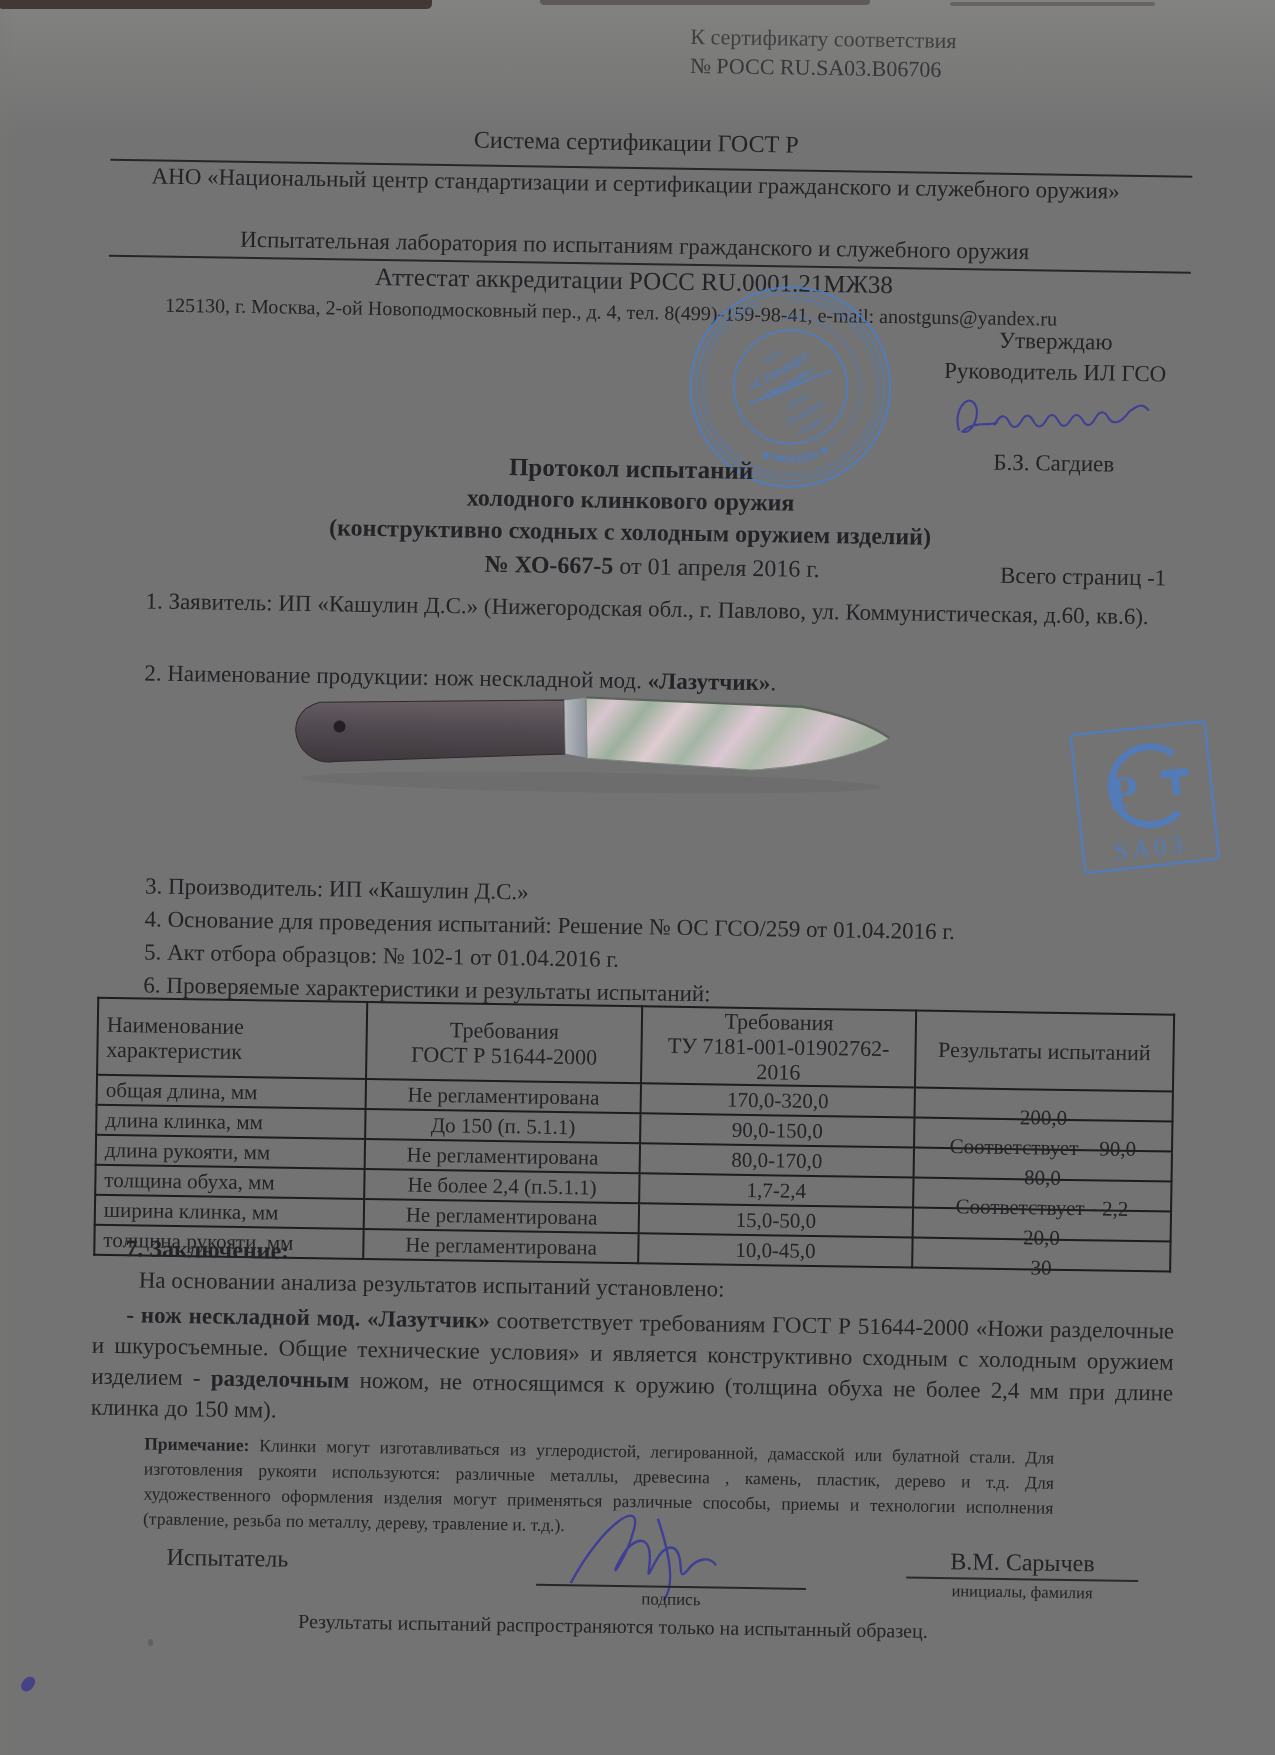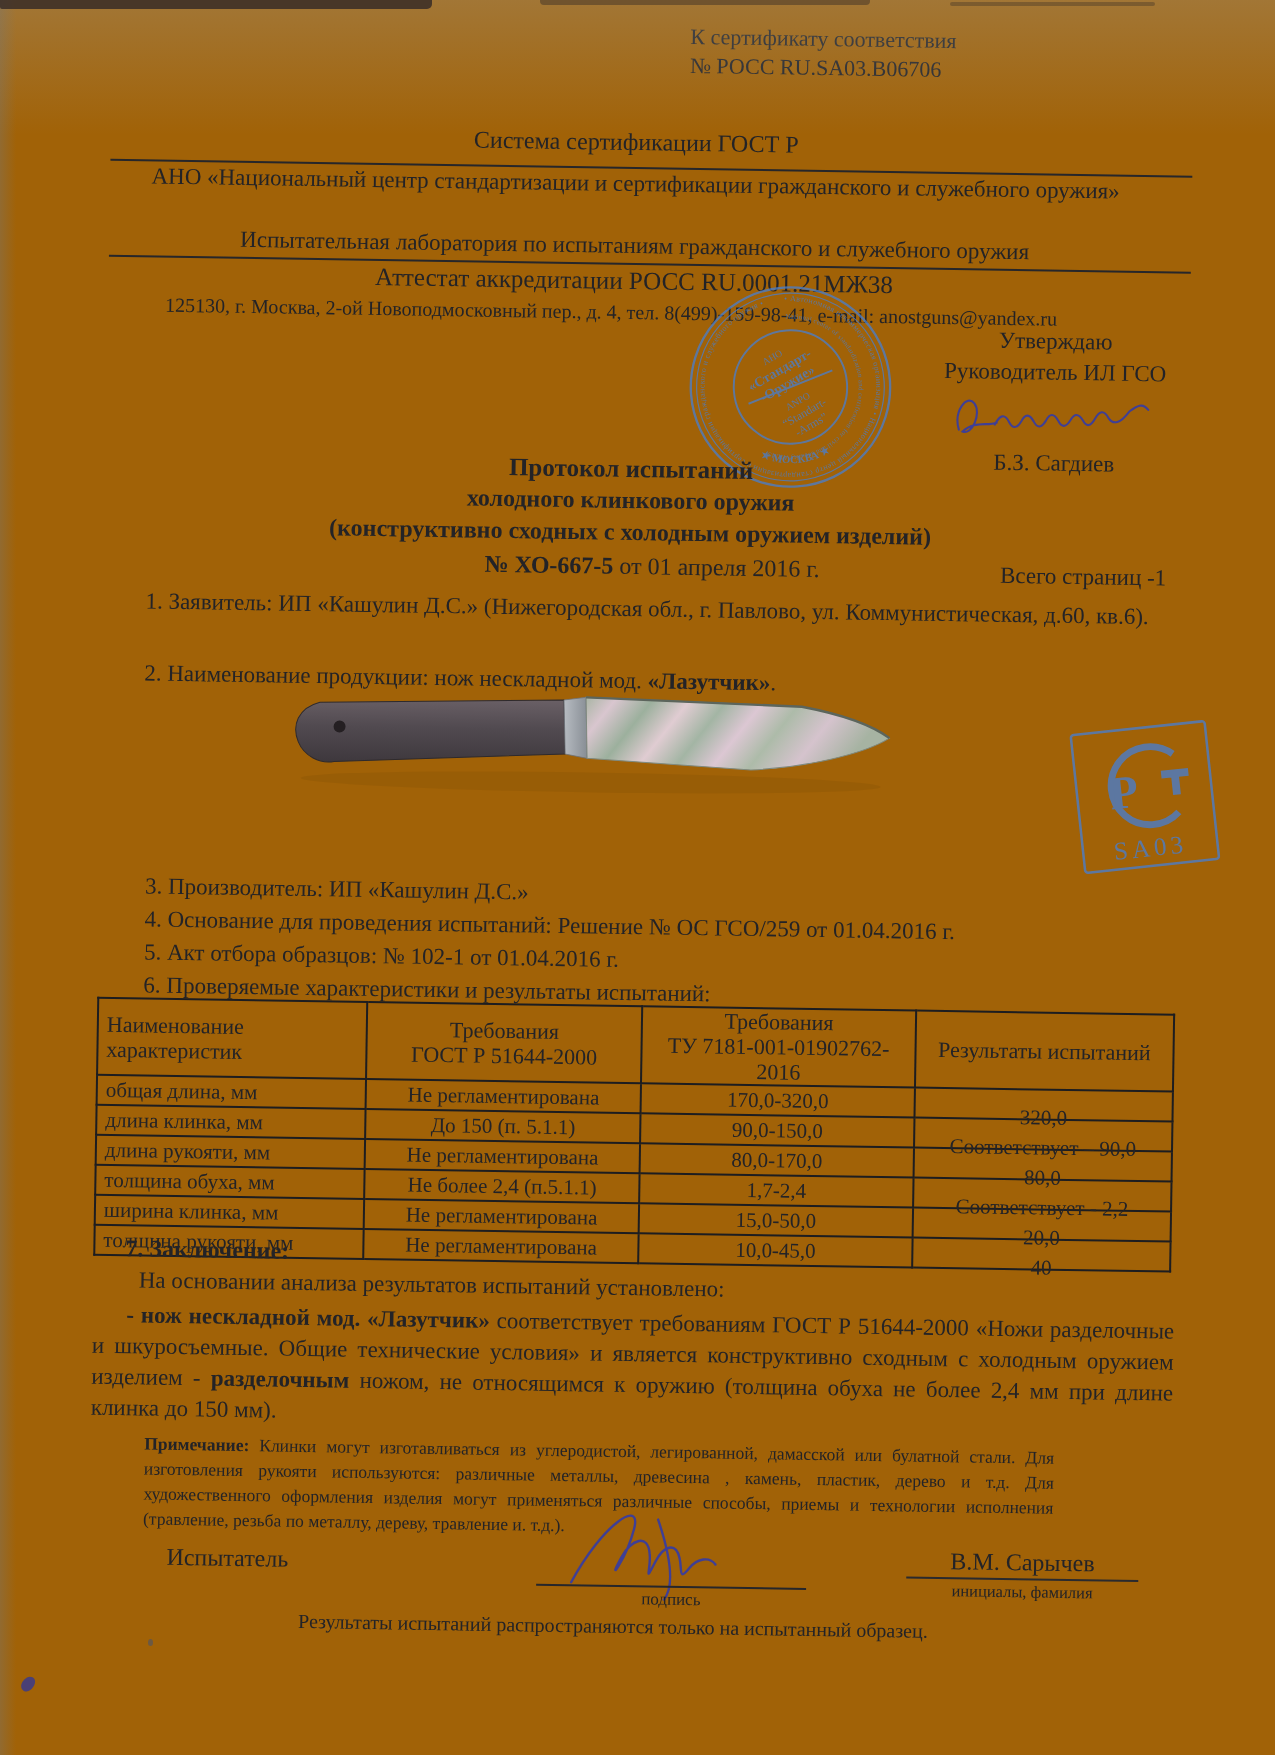--- a/index.html
+++ b/index.html
@@ -1,16 +1,16 @@
 <!DOCTYPE html>
 <html><head>
 <meta charset="utf-8">
 <style>
   html,body{margin:0;padding:0;background:#8a8a8a;}
-  .page{position:relative;width:1275px;height:1755px;margin:0 auto;background:#a16207;overflow:hidden;
+  .page{position:relative;width:1275px;height:1755px;margin:0 auto;background:#737373;overflow:hidden;
         font-family:"Liberation Serif",serif;color:#232327;}
   .topshade{position:absolute;left:0;top:0;width:100%;height:135px;
         background:linear-gradient(rgba(165,165,160,.30),rgba(165,165,160,0));pointer-events:none;}
   .leftband{position:absolute;left:0;top:0;width:16px;height:100%;
         background:linear-gradient(to right,rgba(120,120,116,.38),rgba(120,120,116,0));}
   .art{position:absolute;background:#342a26;}
   .art1{left:0;top:0;width:432px;height:9px;opacity:.82;border-radius:0 0 5px 2px;}
   .art2{left:540px;top:0;width:330px;height:5px;opacity:.45;border-radius:0 0 4px 4px;}
   .art3{left:950px;top:2px;width:205px;height:4px;opacity:.35;border-radius:3px;}
   .doc{position:absolute;inset:0;transform:rotate(0.9deg);transform-origin:60px 60px;}
@@ -193,21 +193,21 @@
         <th>Требования
 ГОСТ Р  51644-2000</th>
         <th>Требования
 ТУ 7181-001-01902762-2016</th>
         <th>Результаты испытаний</th>
       </tr>
       <tr>
         <td>общая длина, мм</td>
         <td>Не регламентирована</td>
         <td>170,0-320,0</td>
-        <td class="res"><span>320,0</span></td>
+        <td class="res"><span>200,0</span></td>
       </tr>
       <tr>
         <td>длина клинка, мм</td>
         <td class="b">До 150 (п. 5.1.1)</td>
         <td class="b">90,0-150,0</td>
         <td class="res b"><span>Соответствует – 90,0</span></td>
       </tr>
       <tr>
         <td>длина рукояти, мм</td>
         <td>Не регламентирована</td>
@@ -223,21 +223,21 @@
       <tr>
         <td>ширина клинка, мм</td>
         <td>Не регламентирована</td>
         <td>15,0-50,0</td>
         <td class="res"><span>20,0</span></td>
       </tr>
       <tr>
         <td>толщина рукояти, мм</td>
         <td>Не регламентирована</td>
         <td>10,0-45,0</td>
-        <td class="res"><span>40</span></td>
+        <td class="res"><span>30</span></td>
       </tr>
     </tbody>
       </table>
 
     <div class="abs b concl-h">7. Заключение:</div>
     <div class="abs concl-i">На основании анализа результатов испытаний установлено:</div>
     <div class="abs par concl-p"><span class="b">- нож нескладной мод. «Лазутчик»</span><span>   соответствует требованиям ГОСТ Р 51644-2000 «Ножи разделочные и шкуросъемные. Общие технические условия» и является конструктивно сходным с холодным оружием  изделием - </span><span class="b">разделочным</span><span> ножом, не относящимся к оружию (толщина обуха не более 2,4 мм при  длине клинка до 150 мм).</span></div>
 
     <div class="abs note"><span class="b">Примечание:</span><span> Клинки могут изготавливаться из углеродистой, легированной, дамасской или булатной стали. Для изготовления рукояти используются: различные металлы, древесина , камень, пластик, дерево и т.д. Для художественного оформления изделия могут применяться различные способы, приемы и технологии  исполнения  (травление, резьба по металлу, дереву, травление и. т.д.).</span></div>
 

